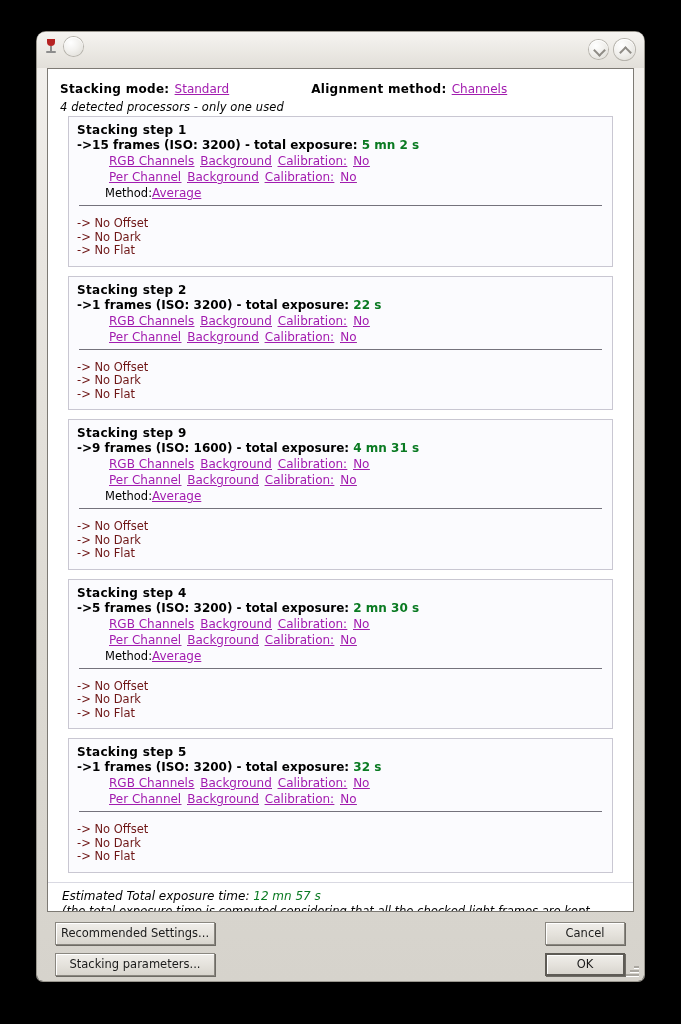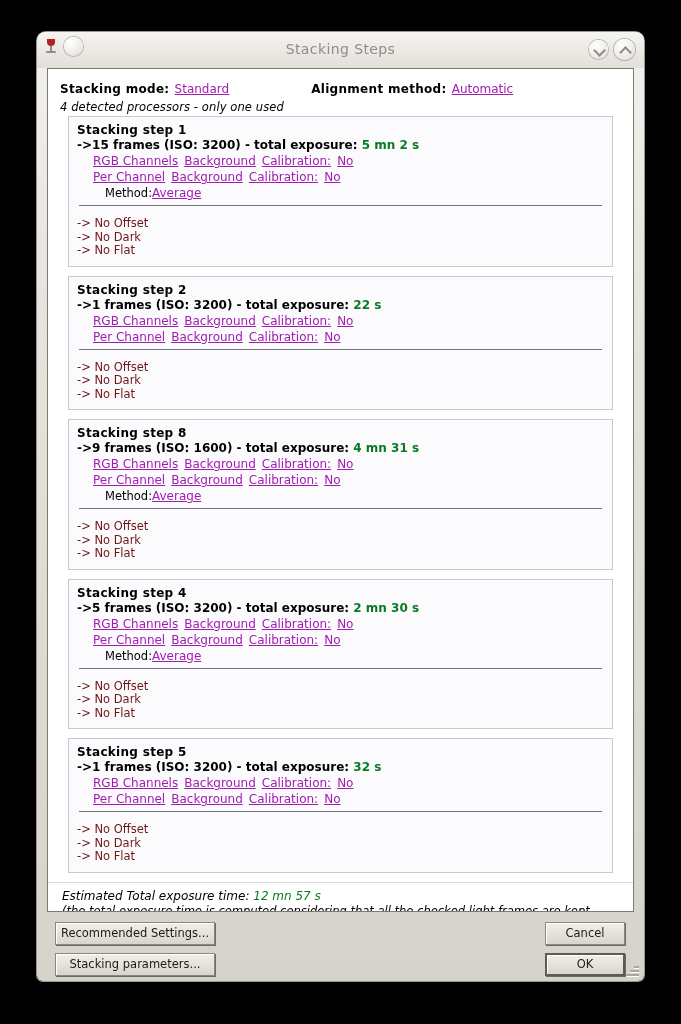--- a/index.html
+++ b/index.html
@@ -145,24 +145,25 @@
   }
   .step-frames {
     font-weight: bold;
     font-size: 12px;
     color: #000;
     margin-top: 1px;
   }
   .exposure { color: #0a7a22; font-weight: bold; }
 
   .step-links {
-    margin-left: 16px;
+    margin-left: 32px;
     margin-top: 2px;
     font-size: 11.5px;
     line-height: 14px;
+    text-decoration: underline;
   }
   .step-links .lnk { margin-right: 6px; }
   .method-row {
     margin-left: 28px;
     margin-top: 2px;
     font-size: 11.5px;
     color: #000;
   }
   .method-row .lbl { }
 
@@ -250,42 +251,41 @@
   <div class="titlebar">
     <div class="tb-left">
       <div class="app-icon">
         <div class="bowl"></div>
           <div class="stem"></div>
           <div class="foot"></div>
       </div>
       <div class="round-btn"></div>
     </div>
 
-    <div class="title-text">Stacking Steps</div>
 
     <div class="tb-right">
       <div class="round-btn">
         <span class="chev"></span>
       </div>
       <div class="round-btn big">
         <span class="chev up"></span>
       </div>
     </div>
   </div>
 
   <div class="panel">
 
     <div class="hdr">
       <div class="hdr-row">
         <span class="hdr-label">Stacking mode:</span>
         <span>&nbsp;</span>
         <span class="lnk">Standard</span>
         <span class="hdr-label hdr-col2">Alignment method:</span>
         <span>&nbsp;</span>
-        <span class="lnk">Automatic</span>
+        <span class="lnk">Channels</span>
       </div>
       <div class="hdr-sub">4 detected processors - only one used</div>
     </div>
 
     <div class="steps" id="steps-container">
         <div class="step">
           <div class="step-top">
             <div class="step-title">Stacking step 1</div>
             <div class="step-frames"><span>-&gt;15 frames (ISO: 3200) - total exposure:</span> <span class="exposure">5 mn 2 s</span></div>
             <div class="step-links"><span class="lnk">RGB Channels</span><span class="lnk">Background</span><span class="lnk">Calibration:</span><span class="lnk">No</span></div>
@@ -308,21 +308,21 @@
             <div class="step-sep"></div>
           </div>
           <div class="step-bottom">
             <div>-&gt; No Offset</div>
             <div>-&gt; No Dark</div>
             <div>-&gt; No Flat</div>
           </div>
         </div>
         <div class="step">
           <div class="step-top">
-            <div class="step-title">Stacking step 8</div>
+            <div class="step-title">Stacking step 9</div>
             <div class="step-frames"><span>-&gt;9 frames (ISO: 1600) - total exposure:</span> <span class="exposure">4 mn 31 s</span></div>
             <div class="step-links"><span class="lnk">RGB Channels</span><span class="lnk">Background</span><span class="lnk">Calibration:</span><span class="lnk">No</span></div>
             <div class="step-links"><span class="lnk">Per Channel</span><span class="lnk">Background</span><span class="lnk">Calibration:</span><span class="lnk">No</span></div>
             <div class="method-row"><span class="lbl">Method:</span><span class="lnk">Average</span></div>
             <div class="step-sep"></div>
           </div>
           <div class="step-bottom">
             <div>-&gt; No Offset</div>
             <div>-&gt; No Dark</div>
             <div>-&gt; No Flat</div>

